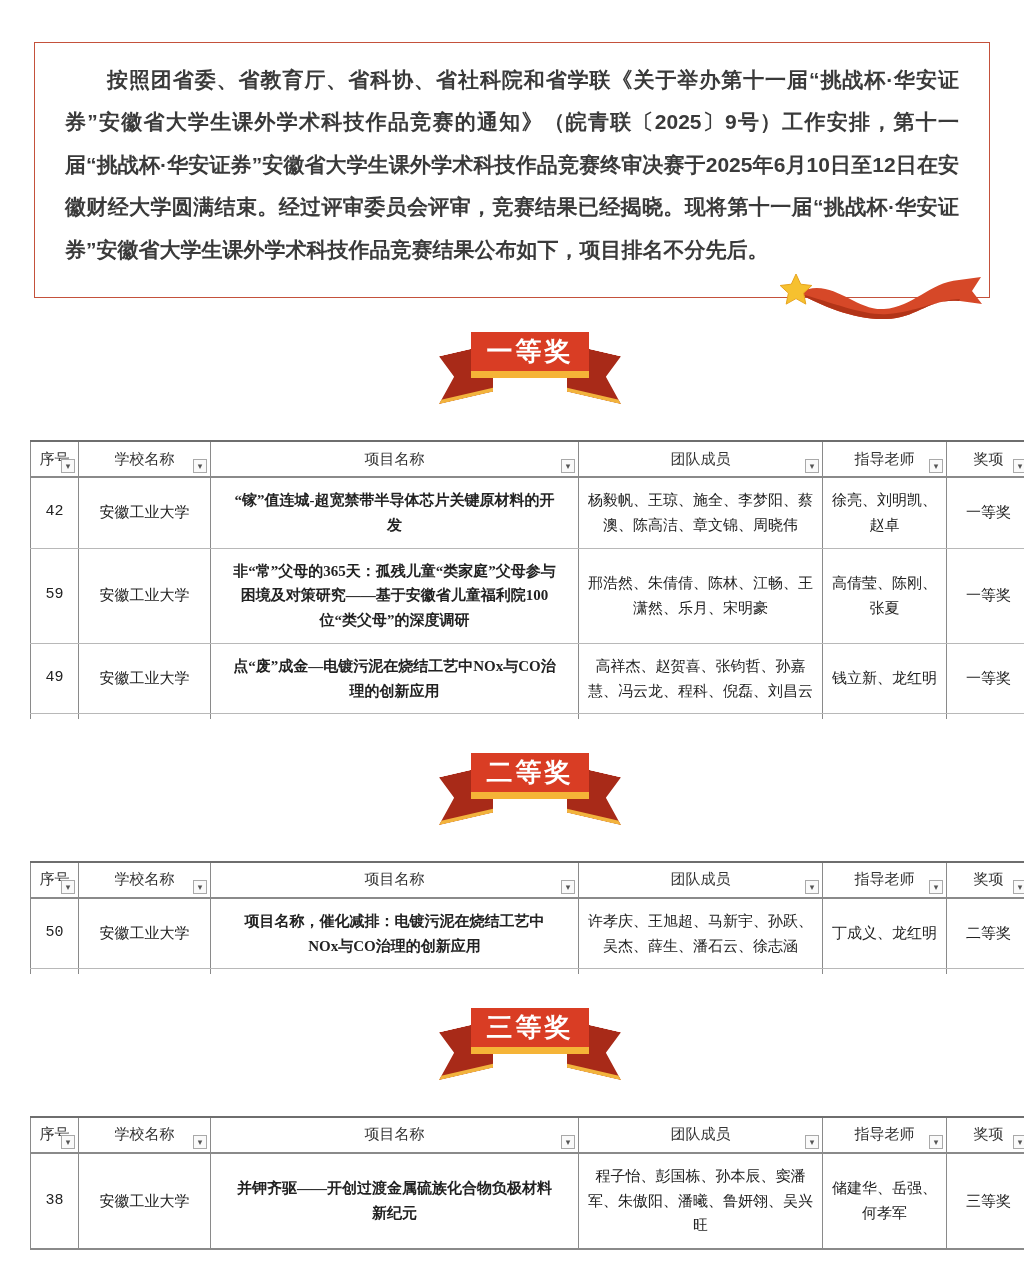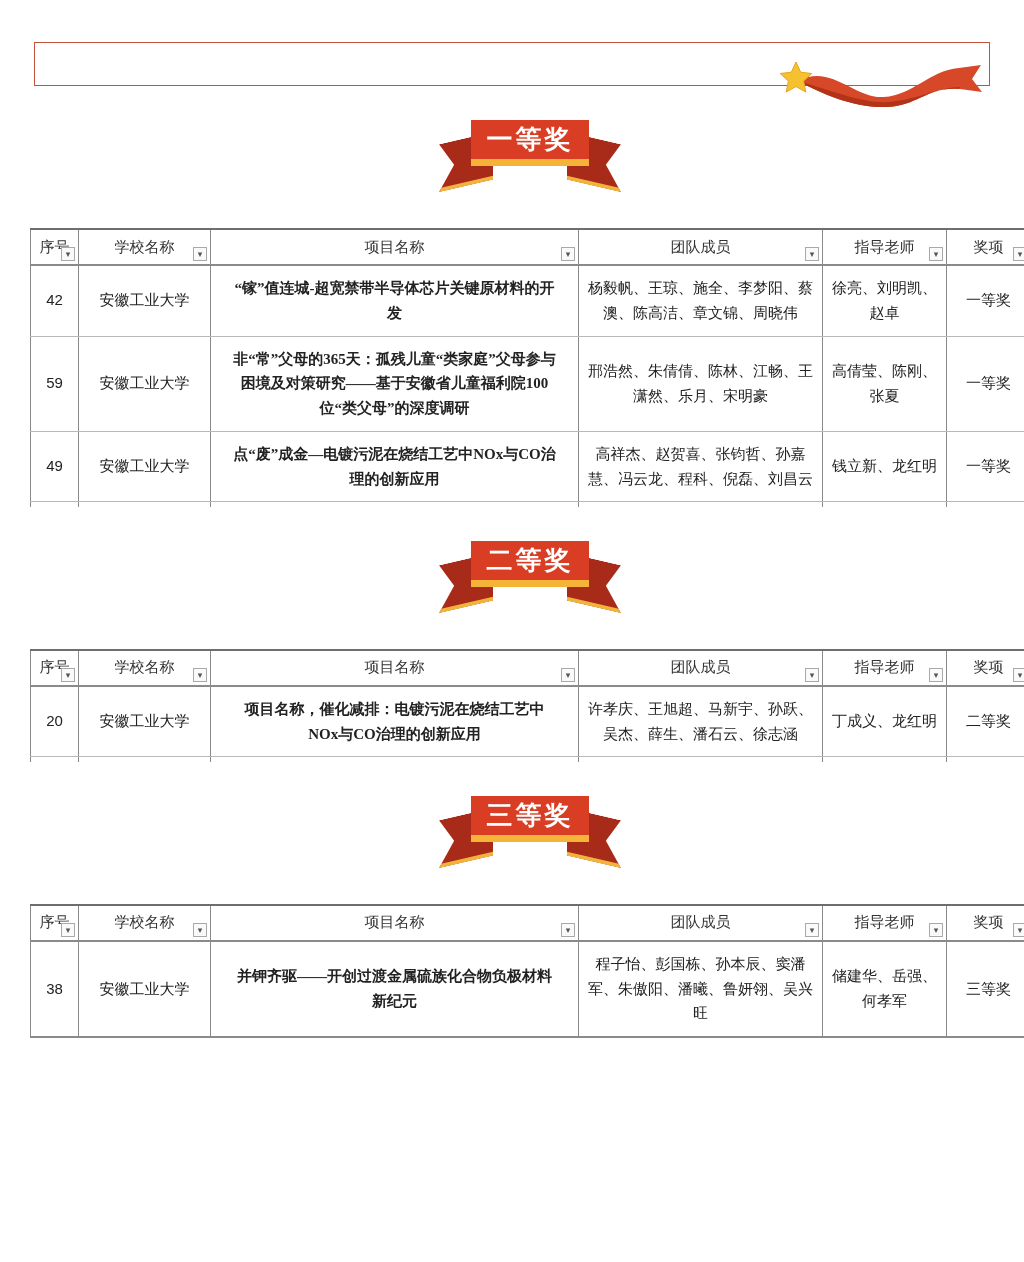--- a/index.html
+++ b/index.html
@@ -53,38 +53,39 @@
     font-family: "Liberation Serif", serif; color: #222222;
   }
   th, td { border: 1px solid #8a8a8a; text-align: center; vertical-align: middle; }
   th {
     position: relative; height: 36px; font-size: 15px; font-weight: 400;
     color: #333333; border-top: 2px solid #6e6e6e; border-bottom: 2px solid #8a8a8a;
     background: #ffffff; font-family: "Liberation Sans", sans-serif;
   }
   td { font-size: 15px; line-height: 1.65; padding: 10px 8px; border-bottom: 1px solid #b8b8b8; }
   tr.data-row:last-of-type td { border-bottom: 2px solid #8a8a8a; }
-  td.col-no { font-family: Liberation Sans, sans-serif; text-align: center; }
+  td.col-no { font-family: Liberation Mono, monospace; text-align: center; }
   td.col-project { font-weight: 700; padding: 10px 20px; }
   tr.stub td {
     height: 5px; padding: 0; border: none;
     border-left: 1px solid #8a8a8a; border-right: 1px solid #8a8a8a;
   }
   .filter-btn {
     position: absolute; right: 3px; bottom: 3px;
     width: 14px; height: 14px; line-height: 12px;
     border: 1px solid #a9a9a9; background: #fafafa;
     font-size: 9px; color: #555555; text-align: center; cursor: pointer;
     font-family: "DejaVu Sans", sans-serif;
   }
 </style>
 </head>
 <body>
 
 <div class="intro-box">
+  <p class="intro-text">按照团省委、省教育厅、省科协、省社科院和省学联《关于举办第十一届“挑战杯·华安证券”安徽省大学生课外学术科技作品竞赛的通知》（皖青联〔2025〕9号）工作安排，第十一届“挑战杯·华安证券”安徽省大学生课外学术科技作品竞赛终审决赛于2025年6月10日至12日在安徽财经大学圆满结束。经过评审委员会评审，竞赛结果已经揭晓。现将第十一届“挑战杯·华安证券”安徽省大学生课外学术科技作品竞赛结果公布如下，项目排名不分先后。</p>
   <svg class="star-ribbon" viewBox="0 0 215 60" xmlns="http://www.w3.org/2000/svg">
     <path d="M22,27 C55,9 78,45 108,43 C138,41 152,17 183,14 L205,11 L196,25 L206,38 L184,35 C152,32 142,52 110,53 C78,54 46,40 22,27 Z" fill="#d64828"></path>
     <path d="M22,27 C60,38 90,50 112,48 C140,46 160,34 184,33 L183,35 C152,32 142,52 110,53 C78,54 46,40 22,27 Z" fill="#b23418"></path>
     <path d="M20,8 L24.7,18.2 L35.8,19.5 L27.6,27.1 L29.8,38.1 L20,32.6 L10.2,38.1 L12.4,27.1 L4.2,19.5 L15.3,18.2 Z" fill="#f6c12f" stroke="#e8a41f" stroke-width="1"></path>
   </svg>
 </div>
 
 <div class="tables-area">
   <div class="banner">
     <span class="tail tail-left"></span>
@@ -169,21 +170,21 @@
           <th><span>序号</span><span class="filter-btn">▾</span></th>
           <th><span>学校名称</span><span class="filter-btn">▾</span></th>
           <th><span>项目名称</span><span class="filter-btn">▾</span></th>
           <th><span>团队成员</span><span class="filter-btn">▾</span></th>
           <th><span>指导老师</span><span class="filter-btn">▾</span></th>
           <th><span>奖项</span><span class="filter-btn">▾</span></th>
         </tr>
       </thead>
     <tbody>
         <tr class="data-row">
-          <td class="col-no">20</td>
+          <td class="col-no">50</td>
           <td class="col-school">安徽工业大学</td>
           <td class="col-project">项目名称，催化减排：电镀污泥在烧结工艺中NOx与CO治理的创新应用</td>
           <td class="col-team">许孝庆、王旭超、马新宇、孙跃、吴杰、薛生、潘石云、徐志涵</td>
           <td class="col-advisors">丁成义、龙红明</td>
           <td class="col-award">二等奖</td>
         </tr>
         <tr class="stub">
           <td></td>
           <td></td>
           <td></td>

